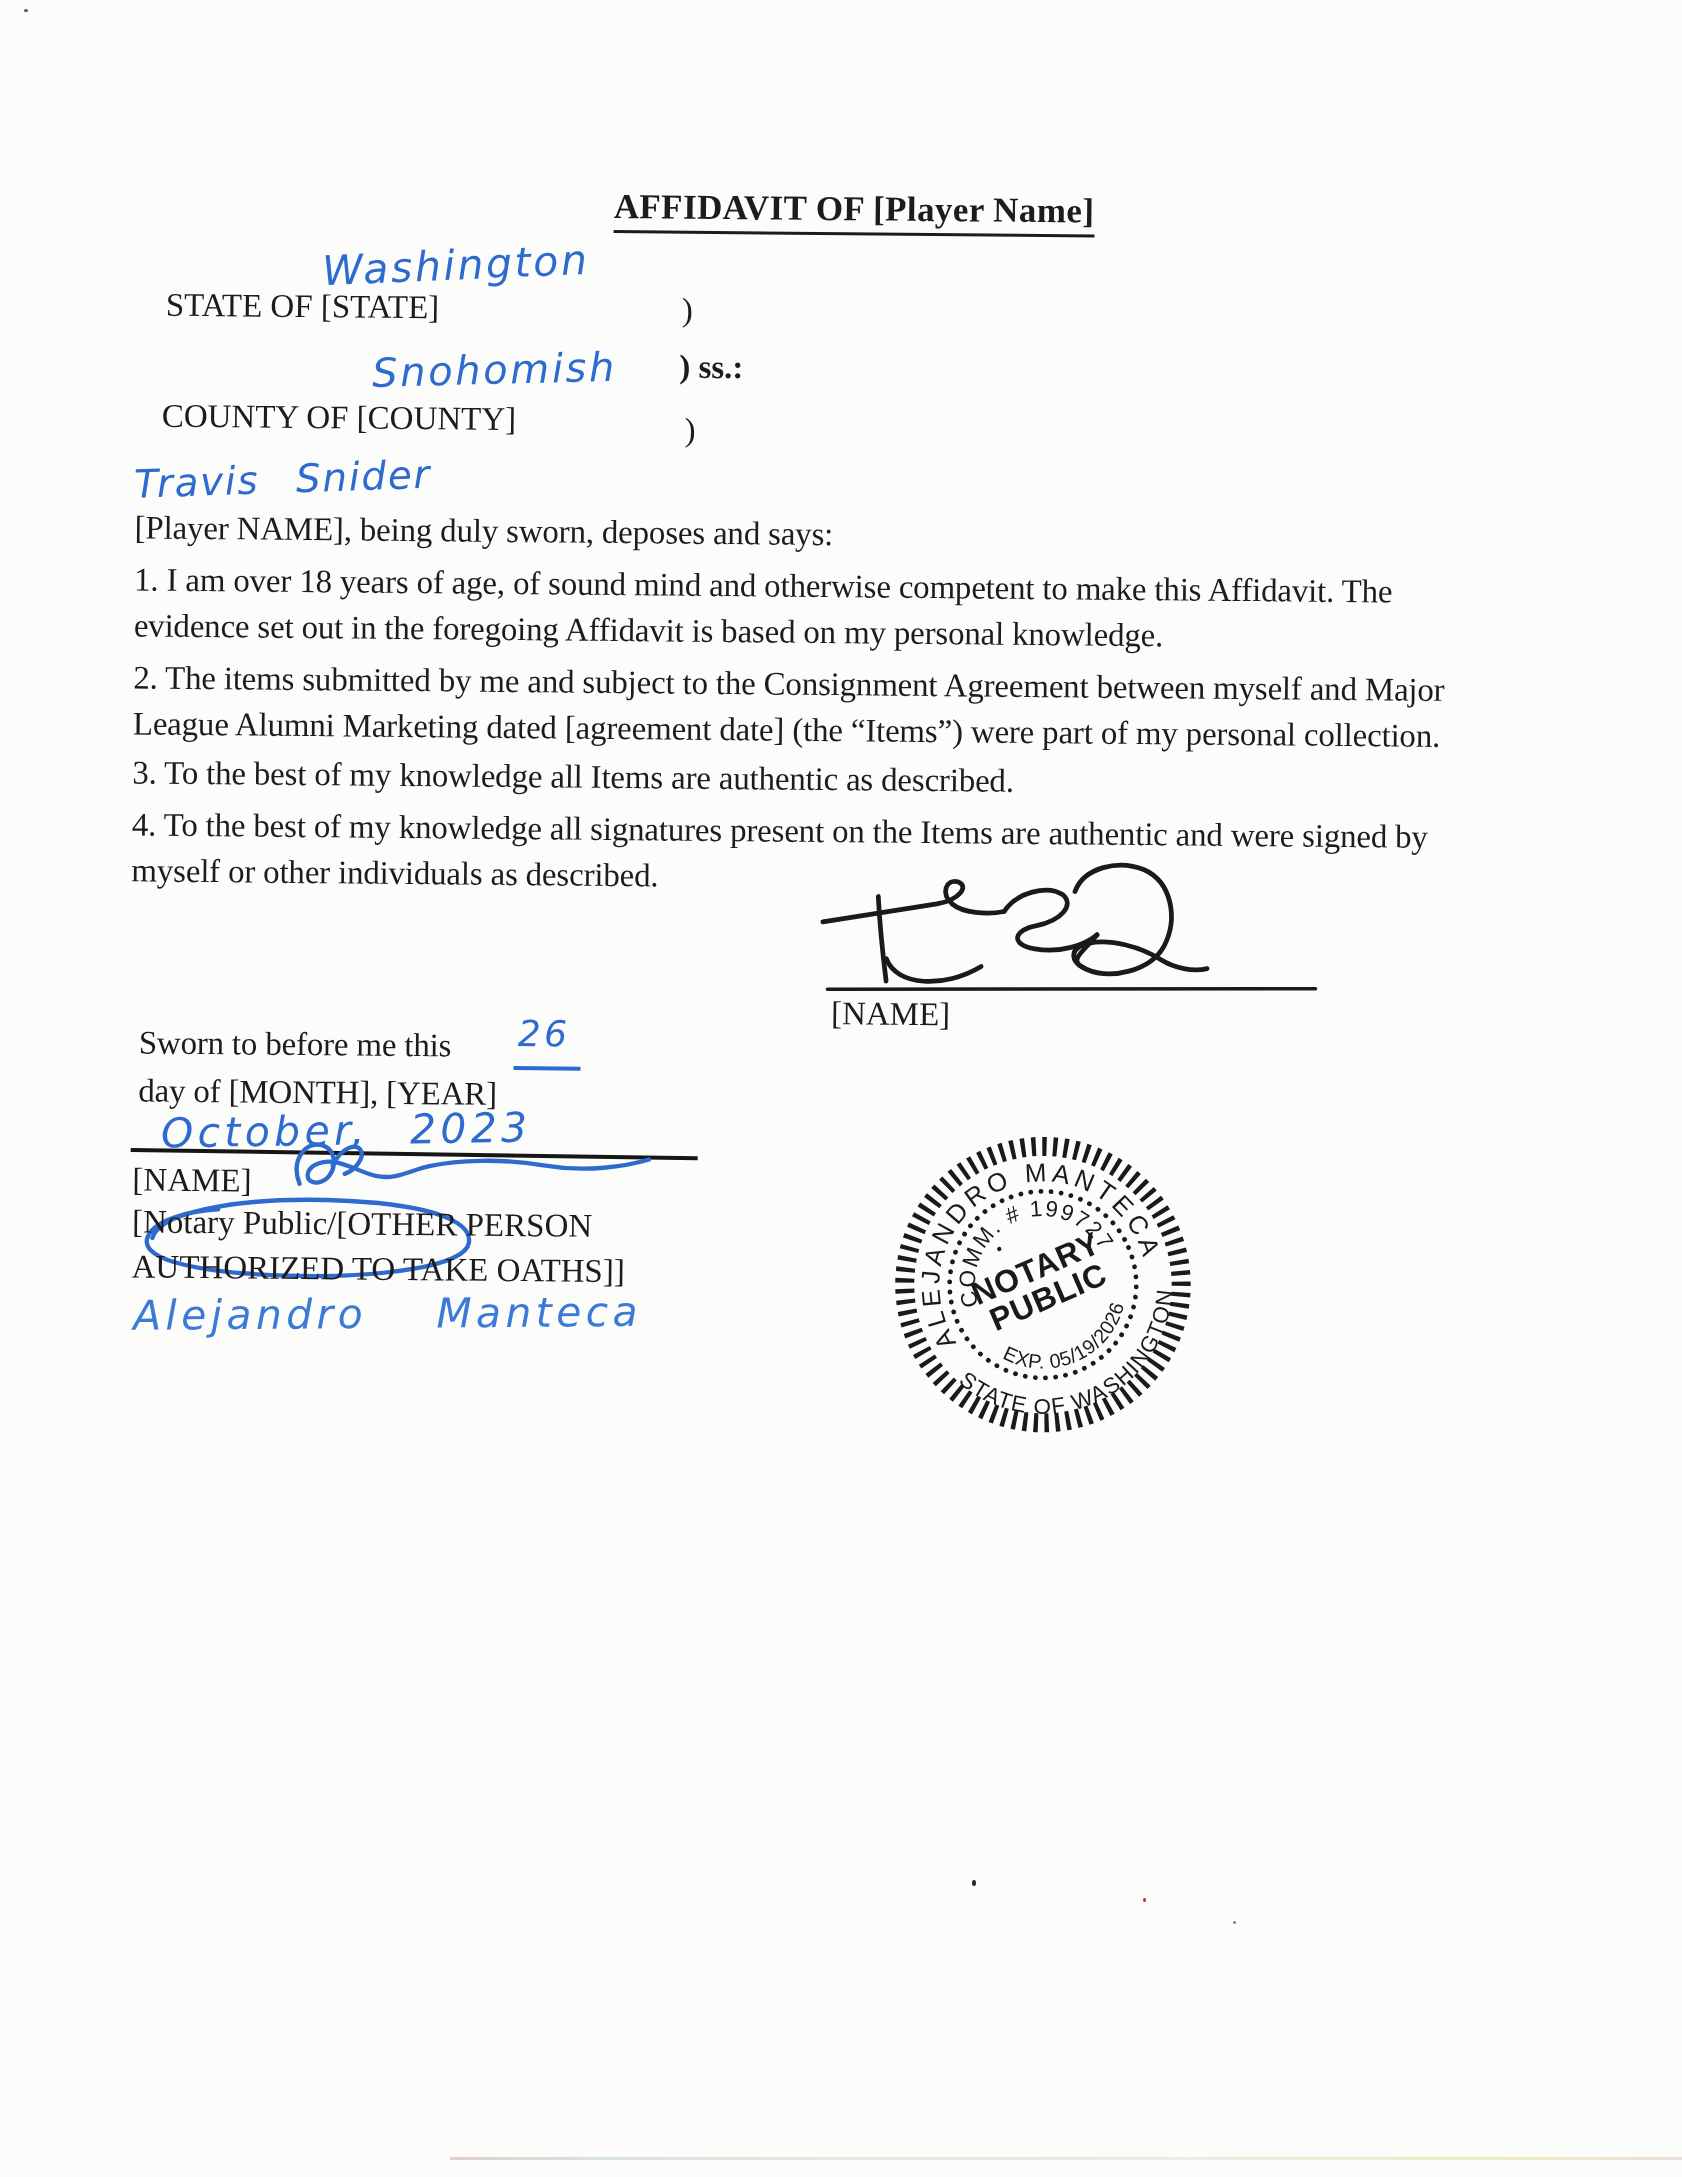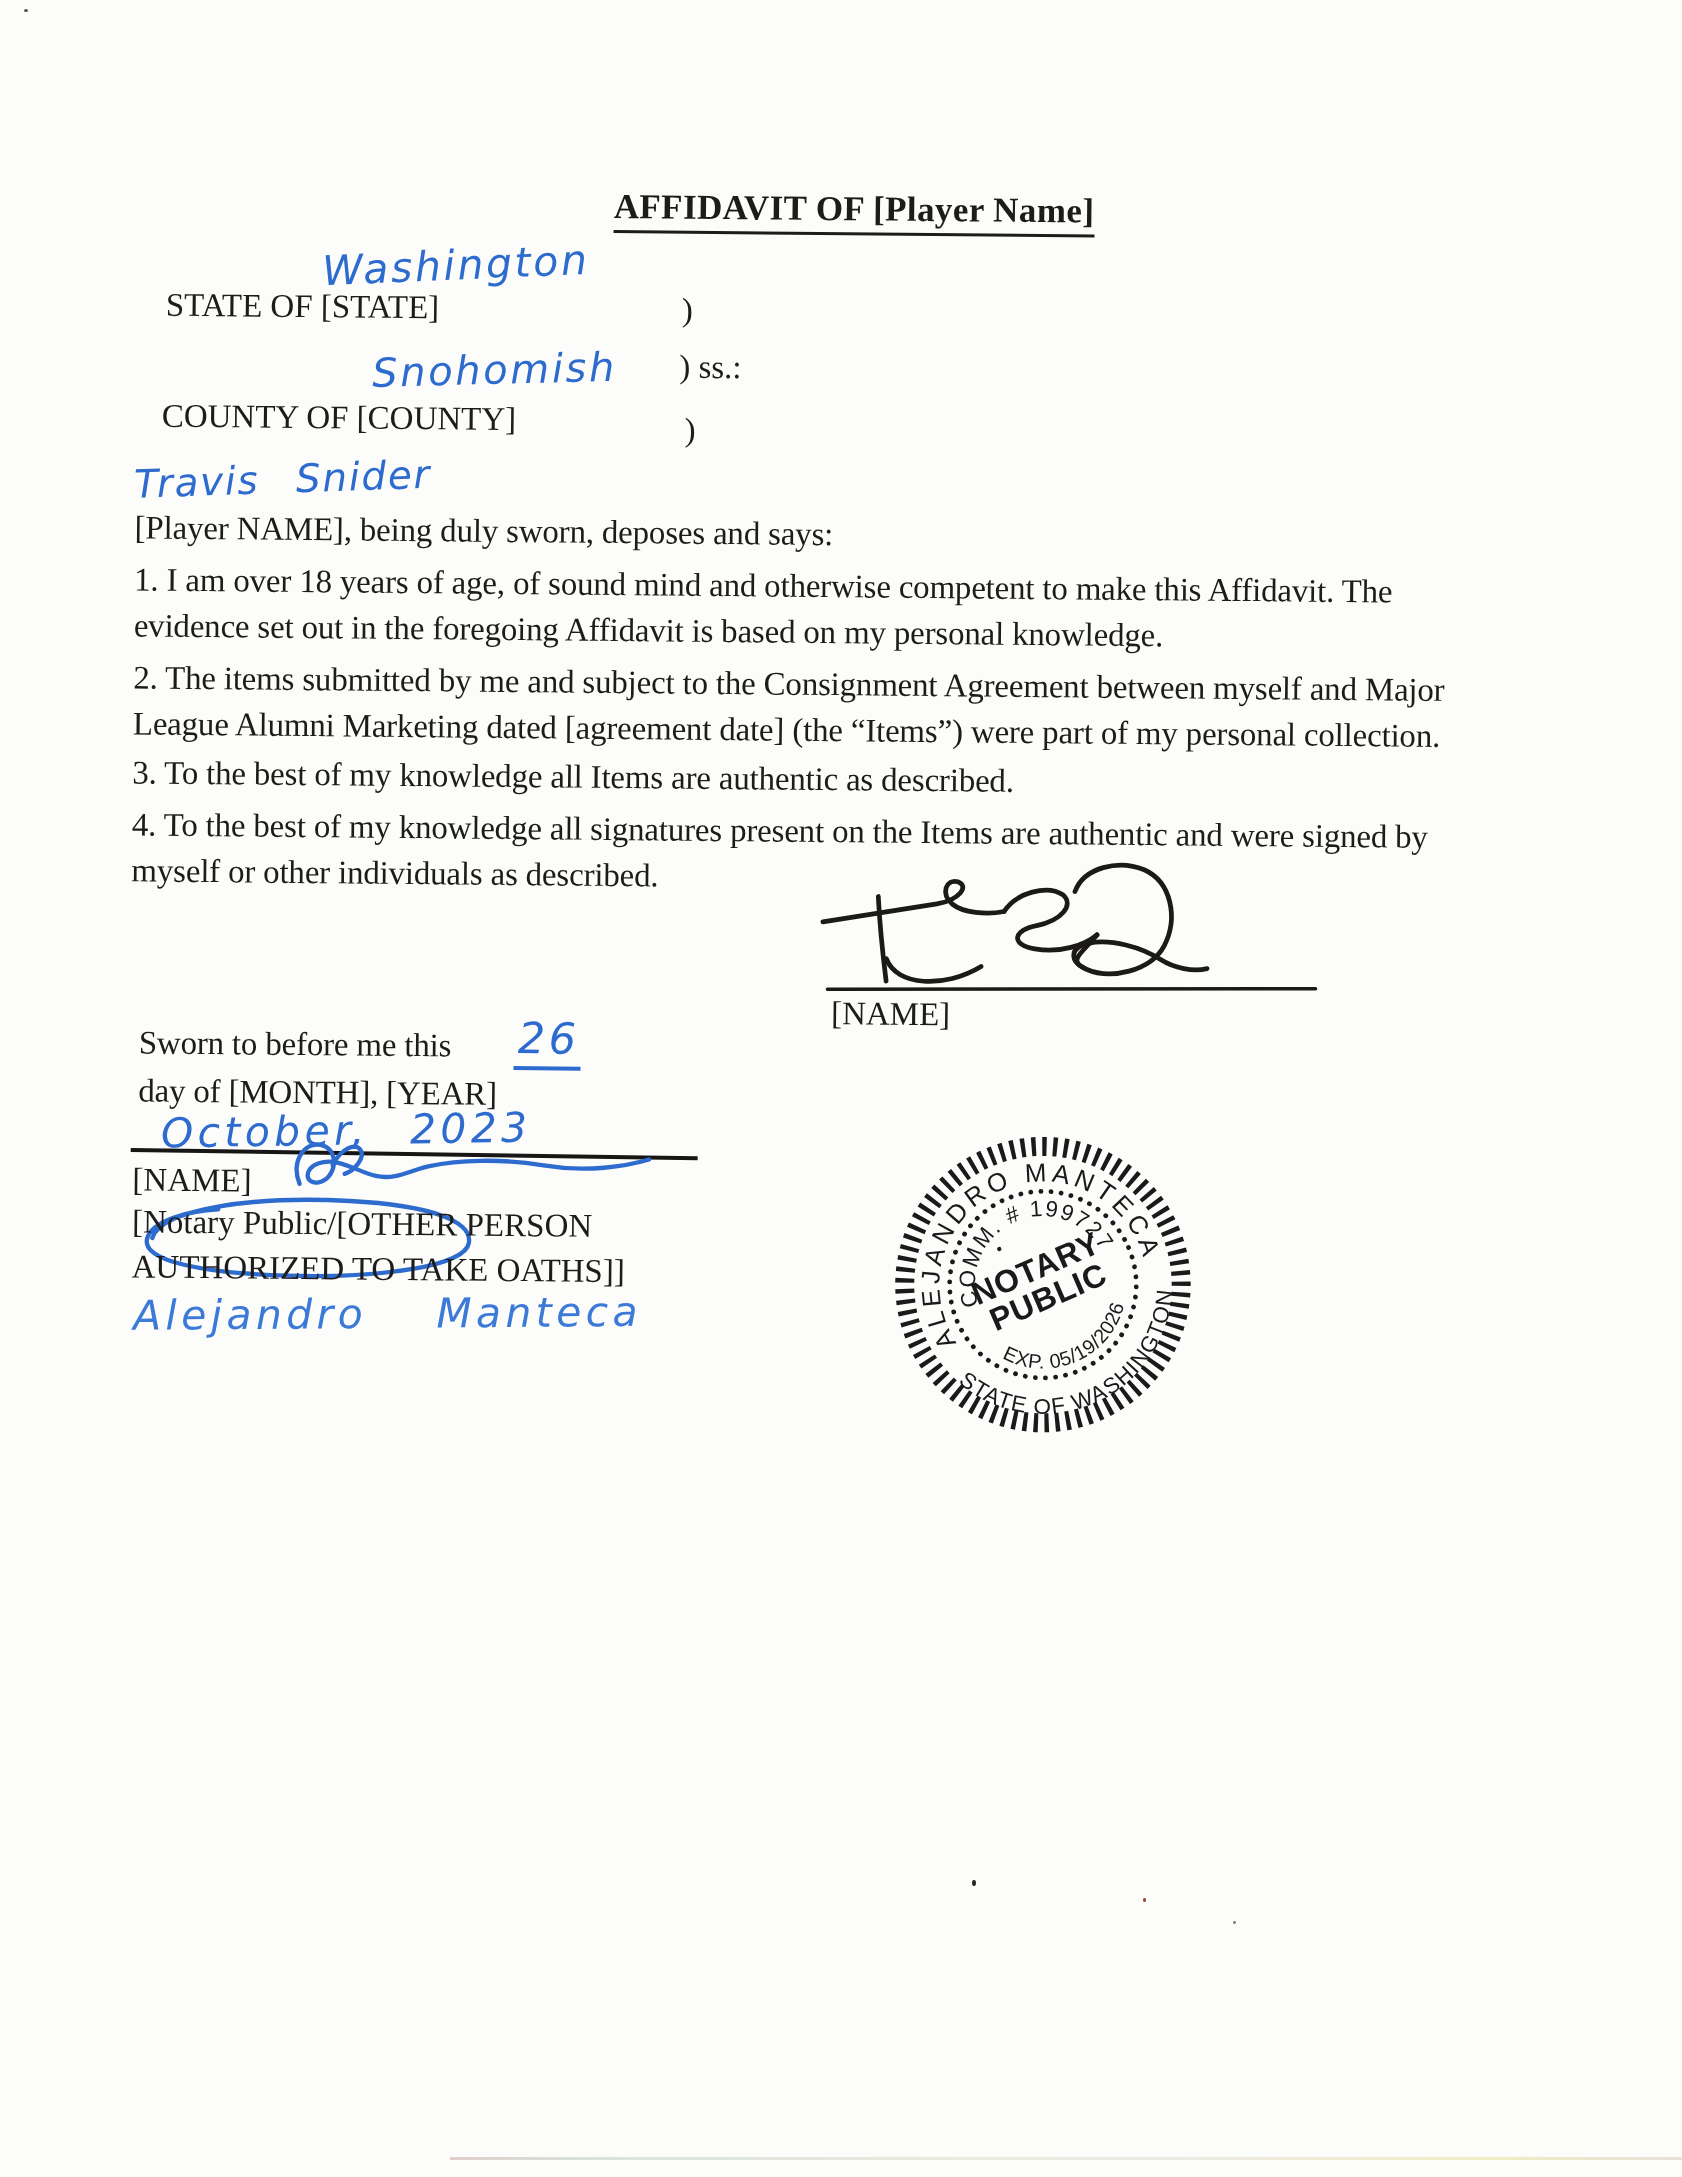--- a/index.html
+++ b/index.html
@@ -39,21 +39,21 @@
 <body>
 
 <div class="rotwrap">
 
   <div class="abs doc-title" style="left:607px;top:190px;">AFFIDAVIT OF [Player Name]</div>
 
   <div class="abs label-text" style="left:160px;top:294px;">STATE OF [STATE]</div>
   <div class="abs label-text" style="left:676px;top:294px;">)</div>
   <div class="abs hand" style="left:316px;top:246px;font-size:41px;letter-spacing:2.6px;transform:rotate(-3deg);">Washington</div>
 
-  <div class="abs label-text" style="left:674px;top:351px;">) ss.:</div>
+  <div class="abs label-text" style="left:674px;top:351px;font-weight:bold;">) ss.:</div>
 
   <div class="abs label-text" style="left:157px;top:405px;">COUNTY OF [COUNTY]</div>
   <div class="abs label-text" style="left:680px;top:414px;">)</div>
   <div class="abs hand" style="left:367px;top:351px;font-size:40px;letter-spacing:2.6px;transform:rotate(-2deg);">Snohomish</div>
 
   <div class="abs hand" style="left:130px;top:463px;font-size:39px;letter-spacing:1.7px;word-spacing:22.5px;transform:rotate(-2.5deg);">Travis Snider</div>
   <div class="abs body-text" style="left:131px;top:512px;">[Player NAME], being duly sworn, deposes and says:</div>
 
   <div class="abs" style="left:131px;top:564px;">
     <div class="body-text">1. I am over 18 years of age, of sound mind and otherwise competent to make this Affidavit. The</div>
@@ -76,21 +76,21 @@
     <path class="ink-stroke" d="M70,44 C72,78 76,112 80,142"></path>
     <path class="ink-stroke" d="M80,116 C92,148 148,150 190,124"></path>
     <path class="ink-stroke" d="M216,60 C230,38 266,28 284,40 C298,52 282,70 254,76 C228,81 222,98 252,103 C282,108 310,98 324,86"></path>
     <path class="ink-stroke" d="M298,36 C308,8 348,-2 378,10 C410,24 418,66 402,98 C386,128 340,138 312,126 C292,117 292,101 314,96 C340,90 376,100 398,114 C414,124 436,128 452,124"></path>
     <path class="ink-stroke" d="M324,86 C310,104 290,116 308,124"></path>
     <path class="ink-stroke" style="stroke-width:4;" d="M12,152 L578,146"></path>
   </svg>
   <div class="abs label-text" style="left:832px;top:996px;">[NAME]</div>
 
   <div class="abs body-text" style="left:140px;top:1027px;">Sworn to before me this</div>
-  <div class="abs hand" style="left:519px;top:1017px;font-size:43px;letter-spacing:3.5px;">26</div>
+  <div class="abs hand" style="left:519px;top:1017px;font-size:36px;letter-spacing:3.5px;">26</div>
   <div class="abs blue-rule" style="left:515px;top:1070px;width:67px;height:3.5px;"></div>
   <div class="abs body-text" style="left:140px;top:1075px;">day of [MONTH], [YEAR]</div>
 
   <div class="abs hand" style="left:163px;top:1112px;font-size:41px;letter-spacing:4.3px;word-spacing:24px;transform:rotate(-1.5deg);">October, 2023</div>
   <div class="abs rule" style="left:133px;top:1157px;width:567px;height:3.5px;transform:rotate(0.3deg);"></div>
 
   <div class="abs label-text" style="left:135px;top:1169px;">[NAME]</div>
 
   <svg class="abs" style="left:278px;top:1136px;" width="389" height="80" viewBox="0 0 450 92">
     <path class="blue-stroke" d="M28,62 C16,34 36,10 56,18 C74,25 70,56 50,60 C34,63 32,44 50,38 C72,30 96,48 116,52 C140,57 158,44 178,40 C210,33 260,30 310,38 C360,46 406,38 432,30"></path>

